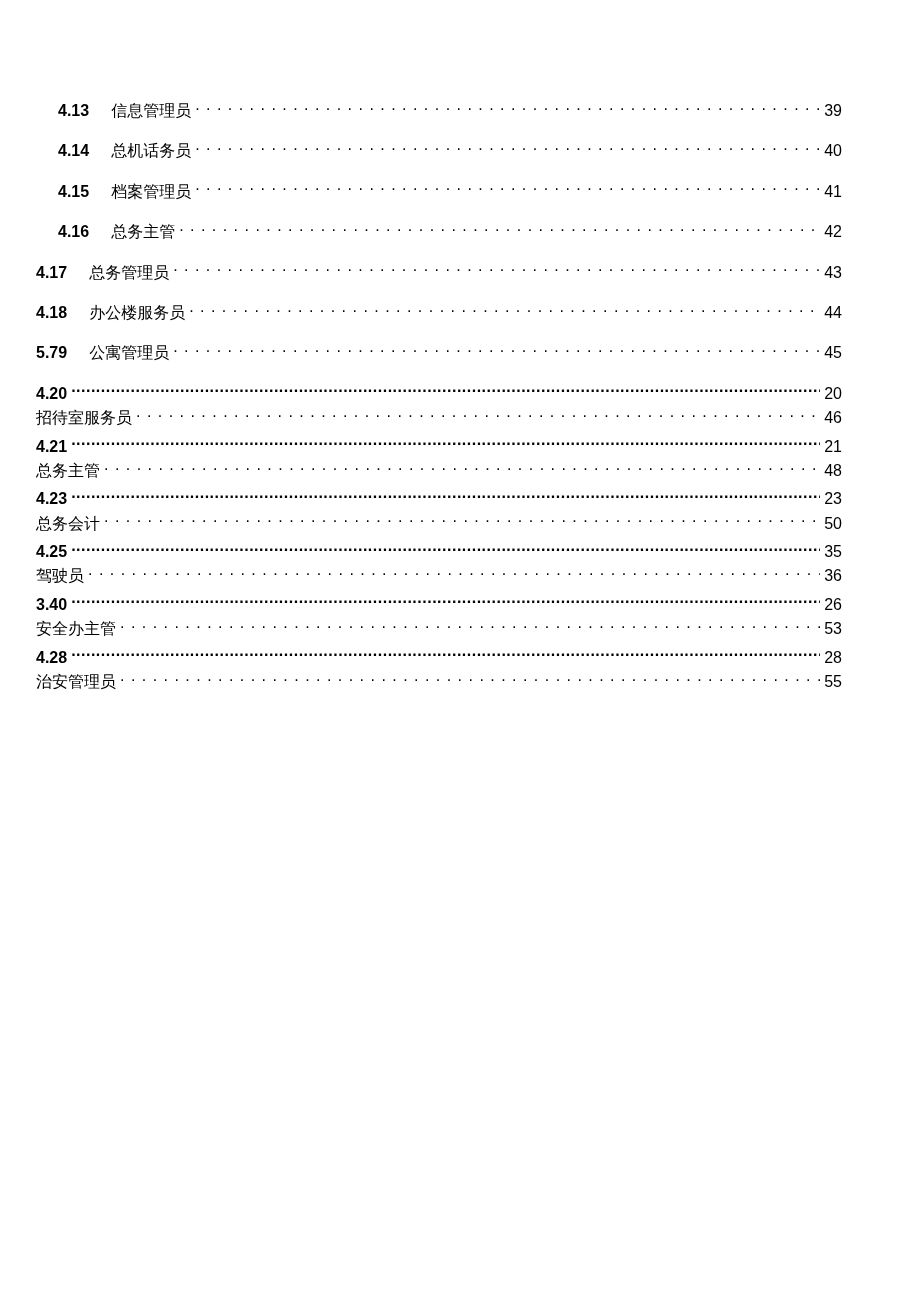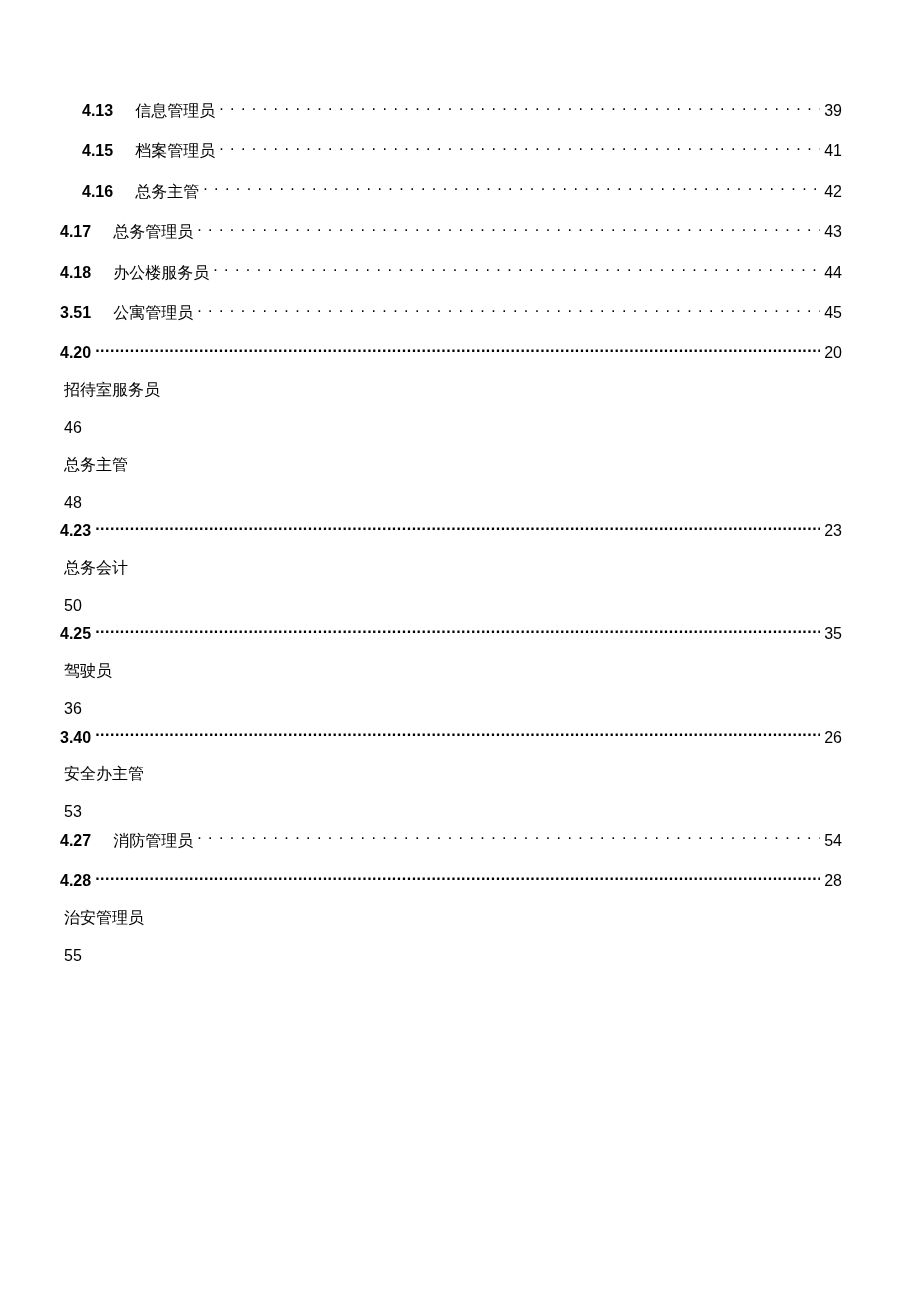--- a/index.html
+++ b/index.html
@@ -7,21 +7,21 @@
     padding: 0;
     background: #fff;
     color: #000;
     font-family: "Microsoft YaHei", "SimSun", Arial, sans-serif;
   }
   .page {
     width: 920px;
     min-height: 1301px;
     margin: 0 auto;
     box-sizing: border-box;
-    padding: 100px 78px 0 60px;
+    padding: 100px 78px 0 36px;
     font-size: 16px;
     line-height: 1.4;
   }
   .entry {
     margin: 0 0 18px 0;
   }
   
   .row {
     display: flex;
     align-items: baseline;
@@ -68,38 +68,47 @@
   }
 
   
   .lvl-A .num   { padding-left: 22px; }   
   .lvl-A .gap   { width: 22px; }
   .lvl-B .num   { padding-left: 0; }      
   .lvl-B .gap   { width: 22px; }
   .lvl-C .num   { padding-left: 0; }
 
   .group-split { margin-bottom: 6px; }
-  .subline { margin-top: 14px; flex-direction: column; }
+  .subline { margin-top: 2px; }
 </style>
 </head>
 <body>
 
 <div class="page">
   <div id="toc-container">
       <div class="entry lvl-A">
         <div class="row">
           <span class="num">4.13</span>
           <span class="gap"></span>
           <span class="label">信息管理员</span>
           <span class="leader sparse"></span>
           <span class="pg">39</span>
         </div>
       </div>
       <div class="entry lvl-A">
         <div class="row">
+          <span class="num">4.14</span>
+          <span class="gap"></span>
+          <span class="label">总机话务员</span>
+          <span class="leader sparse"></span>
+          <span class="pg">40</span>
+        </div>
+      </div>
+      <div class="entry lvl-A">
+        <div class="row">
           <span class="num">4.15</span>
           <span class="gap"></span>
           <span class="label">档案管理员</span>
           <span class="leader sparse"></span>
           <span class="pg">41</span>
         </div>
       </div>
       <div class="entry lvl-A">
         <div class="row">
           <span class="num">4.16</span>
@@ -122,40 +131,45 @@
         <div class="row">
           <span class="num">4.18</span>
           <span class="gap"></span>
           <span class="label">办公楼服务员</span>
           <span class="leader sparse"></span>
           <span class="pg">44</span>
         </div>
       </div>
       <div class="entry lvl-B">
         <div class="row">
-          <span class="num">3.51</span>
+          <span class="num">5.79</span>
           <span class="gap"></span>
           <span class="label">公寓管理员</span>
           <span class="leader sparse"></span>
           <span class="pg">45</span>
         </div>
       </div>
       <div class="entry lvl-C group-split">
         <div class="row">
           <span class="num">4.20</span>
           <span class="leader dense"></span>
           <span class="pg">20</span>
         </div>
         <div class="row subline">
           <span class="label">招待室服务员</span>
           <span class="leader sparse"></span>
           <span class="pg">46</span>
         </div>
       </div>
       <div class="entry lvl-C group-split">
+        <div class="row">
+          <span class="num">4.21</span>
+          <span class="leader dense"></span>
+          <span class="pg">21</span>
+        </div>
         <div class="row subline">
           <span class="label">总务主管</span>
           <span class="leader sparse"></span>
           <span class="pg">48</span>
         </div>
       </div>
       <div class="entry lvl-C group-split">
         <div class="row">
           <span class="num">4.23</span>
           <span class="leader dense"></span>
@@ -182,29 +196,20 @@
       <div class="entry lvl-C group-split">
         <div class="row">
           <span class="num">3.40</span>
           <span class="leader dense"></span>
           <span class="pg">26</span>
         </div>
         <div class="row subline">
           <span class="label">安全办主管</span>
           <span class="leader sparse"></span>
           <span class="pg">53</span>
-        </div>
-      </div>
-      <div class="entry lvl-B">
-        <div class="row">
-          <span class="num">4.27</span>
-          <span class="gap"></span>
-          <span class="label">消防管理员</span>
-          <span class="leader sparse"></span>
-          <span class="pg">54</span>
         </div>
       </div>
       <div class="entry lvl-C group-split">
         <div class="row">
           <span class="num">4.28</span>
           <span class="leader dense"></span>
           <span class="pg">28</span>
         </div>
         <div class="row subline">
           <span class="label">治安管理员</span>

